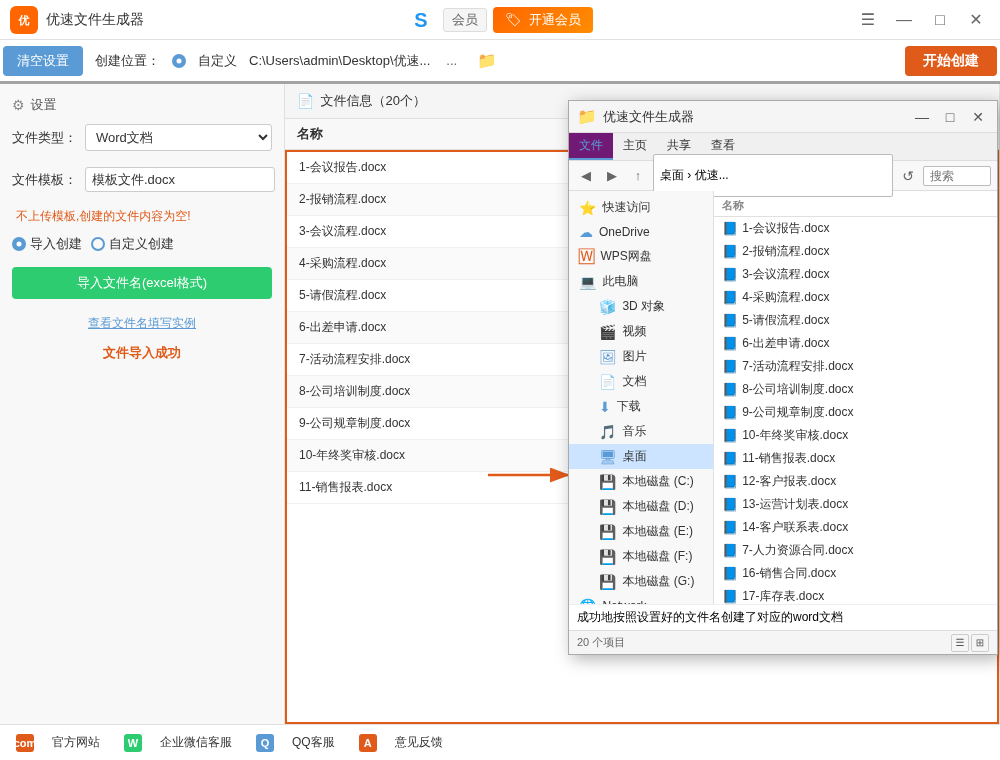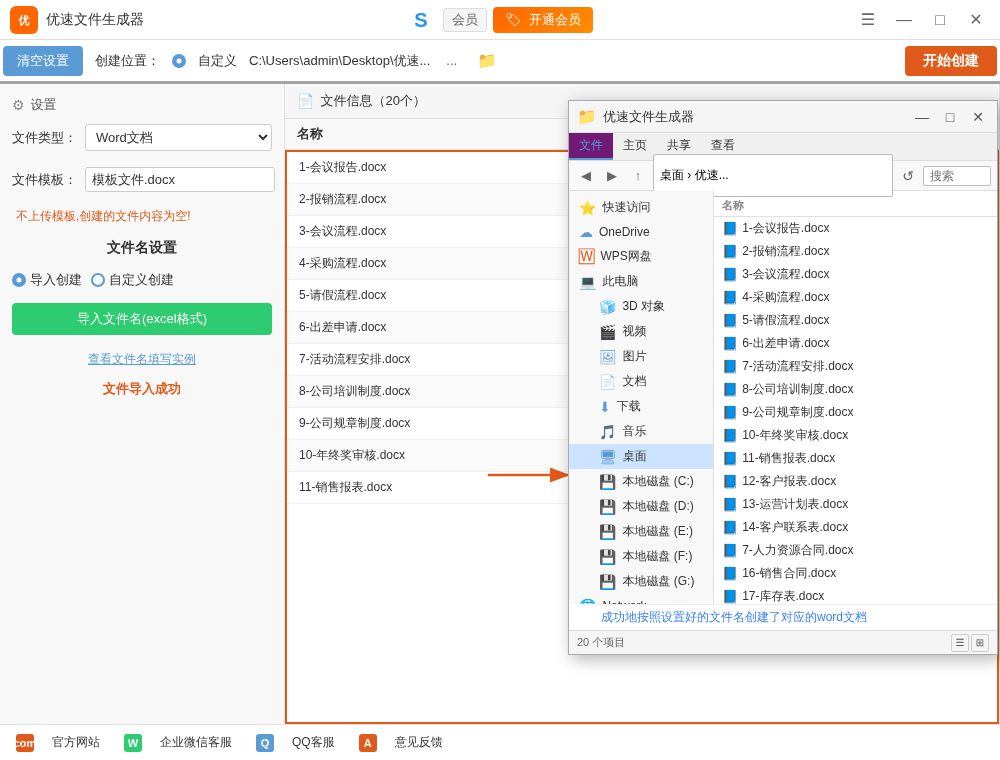--- a/index.html
+++ b/index.html
@@ -179,21 +179,20 @@
       <select class="form-select">
         <option>Word文档</option>
       </select>
     </div>
     <div class="form-row">
       <span class="form-label">文件模板：</span>
       <input class="form-input" type="text" value="模板文件.docx" style="">
       <span class="trash-icon">🗑</span>
     </div>
     <div class="warning-text">不上传模板,创建的文件内容为空!</div>
-    <div class="section-divider">文件名设置</div>
     <div class="radio-group">
       <label class="radio-item">
         <span class="radio-circle checked"></span>
         <span>导入创建</span>
       </label>
       <label class="radio-item">
         <span class="radio-circle"></span>
         <span>自定义创建</span>
       </label>
     </div>
@@ -439,21 +438,21 @@
         <div class="file-list-item">
           <span class="file-icon">📘</span>
           <span>16-销售合同.docx</span>
         </div>
         <div class="file-list-item">
           <span class="file-icon">📘</span>
           <span>17-库存表.docx</span>
         </div>
       </div>
   </div>
-  <div style="padding: 4px 8px; font-size: 12px; color: #3b82f6; background: #fff; border-top: 1px solid #eee; margin-left: 24px;">
+  <div style="padding: 4px 8px; font-size: 12px; color: #000000; background: #fff; border-top: 1px solid #eee;">
     <span>成功地按照设置好的文件名创建了对应的word文档</span>
   </div>
   <div class="explorer-status">
     <span>20 个项目</span>
     <div class="view-btns">
       <div class="view-btn">☰</div>
       <div class="view-btn">⊞</div>
     </div>
   </div>
 </div>

